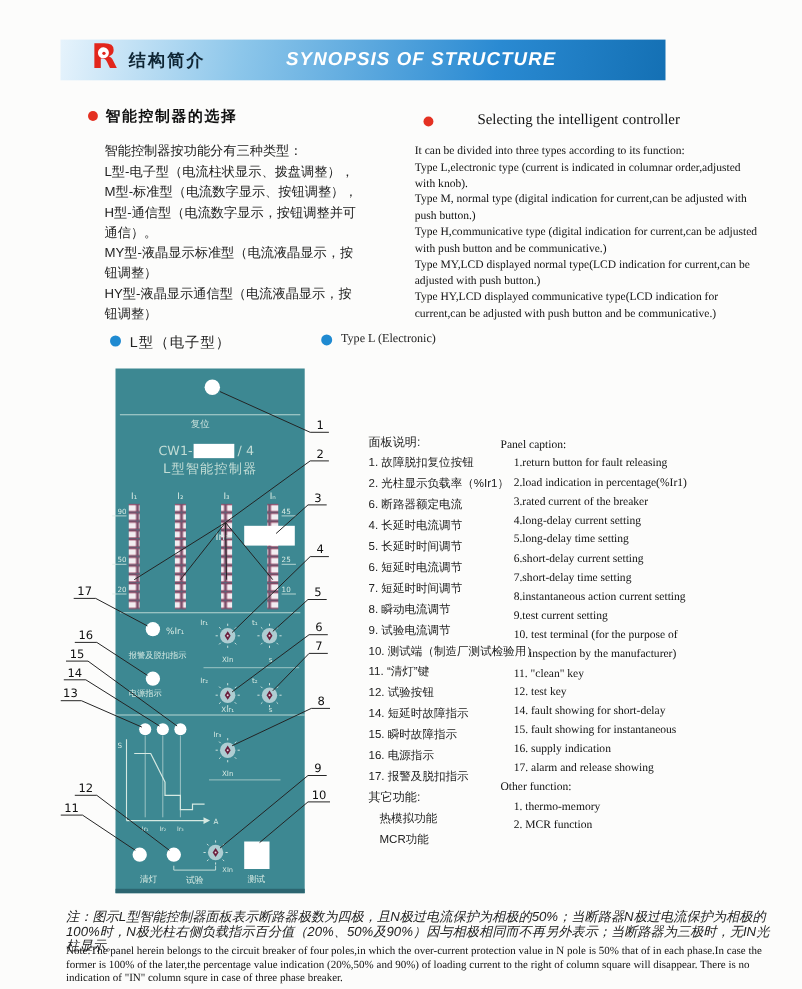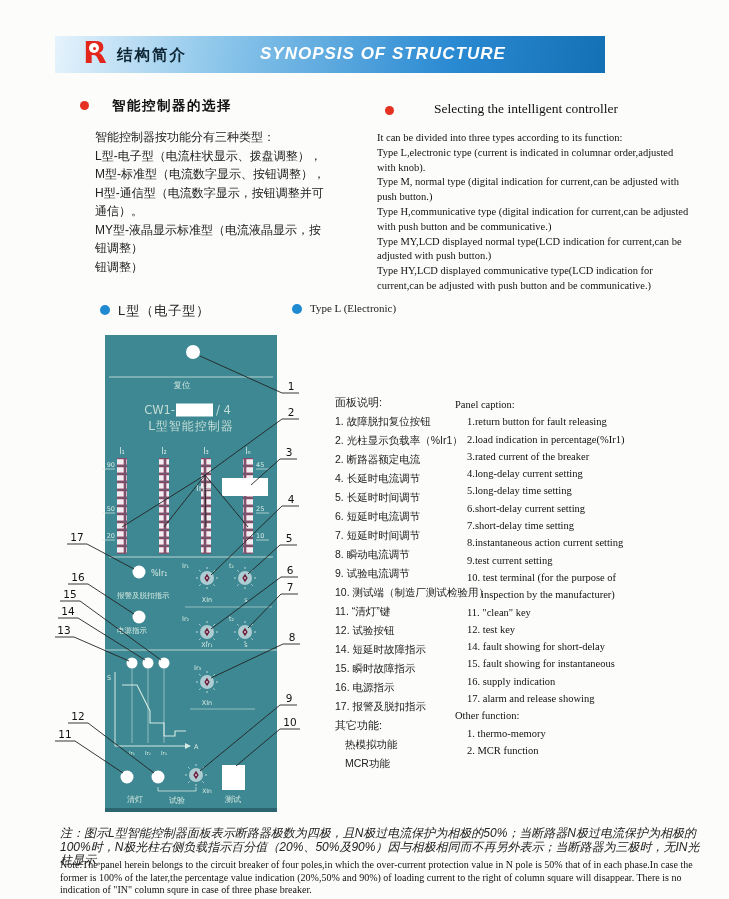--- a/index.html
+++ b/index.html
@@ -44,33 +44,34 @@
   <div class="abs logo">
     <span class="r">R</span>
     <span class="hole"></span>
     <span class="dot"></span>
   </div>
   <div class="abs title-zh">结构简介</div>
   <div class="abs title-en">SYNOPSIS OF STRUCTURE</div>
 </div>
 
 <div class="abs bullet" style="left:80px;top:101px;"></div>
-<div class="abs h-zh" style="left:96px;top:97px;margin-left:16px;">智能控制器的选择</div>
+<div class="abs h-zh" style="left:96px;top:97px;">智能控制器的选择</div>
 
 <div class="abs bullet" style="left:385px;top:106px;"></div>
 <div class="abs h-en" style="left:402px;top:101px;margin-left:32px;">Selecting the intelligent controller</div>
 
 <div class="abs" style="left:95px;top:128px;width:295px;">
     <div class="zh-line">智能控制器按功能分有三种类型：</div>
     <div class="zh-line">L型-电子型（电流柱状显示、拨盘调整），</div>
     <div class="zh-line">M型-标准型（电流数字显示、按钮调整），</div>
     <div class="zh-line">H型-通信型（电流数字显示，按钮调整并可</div>
     <div class="zh-line">通信）。</div>
     <div class="zh-line">MY型-液晶显示标准型（电流液晶显示，按</div>
     <div class="zh-line">钮调整）</div>
+    <div class="zh-line">HY型-液晶显示通信型（电流液晶显示，按</div>
     <div class="zh-line">钮调整）</div>
   </div>
 <div class="abs" style="left:377px;top:131px;width:310px;">
     <div class="en-line">It can be divided into three types according to its function:</div>
     <div class="en-line">Type L,electronic type (current is indicated in columnar order,adjusted</div>
     <div class="en-line">with knob).</div>
     <div class="en-line">Type M, normal type (digital indication for current,can be adjusted with</div>
     <div class="en-line">push button.)</div>
     <div class="en-line">Type H,communicative type (digital indication for current,can be adjusted</div>
     <div class="en-line">with push button and be communicative.)</div>
@@ -271,21 +272,21 @@
     <text x="10" y="408">11</text>
   </g>
 </svg>
 </div>
 
 <div class="abs" style="left:335px;top:393px;">
   <div class="zh-cap-title">面板说明:</div>
   <div>
       <div class="zh-item">1. 故障脱扣复位按钮</div>
       <div class="zh-item">2. 光柱显示负载率（%Ir1）</div>
-      <div class="zh-item">2. 断路器额定电流</div>
+      <div class="zh-item">6. 断路器额定电流</div>
       <div class="zh-item">4. 长延时电流调节</div>
       <div class="zh-item">5. 长延时时间调节</div>
       <div class="zh-item">6. 短延时电流调节</div>
       <div class="zh-item">7. 短延时时间调节</div>
       <div class="zh-item">8. 瞬动电流调节</div>
       <div class="zh-item">9. 试验电流调节</div>
       <div class="zh-item">10. 测试端（制造厂测试检验用）</div>
       <div class="zh-item">11. “清灯”键</div>
       <div class="zh-item">12. 试验按钮</div>
       <div class="zh-item">14. 短延时故障指示</div>

